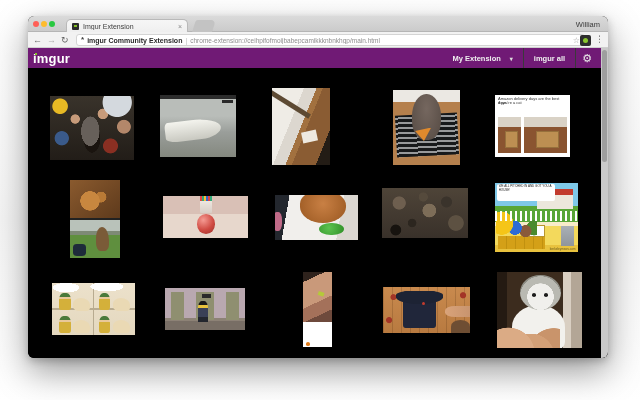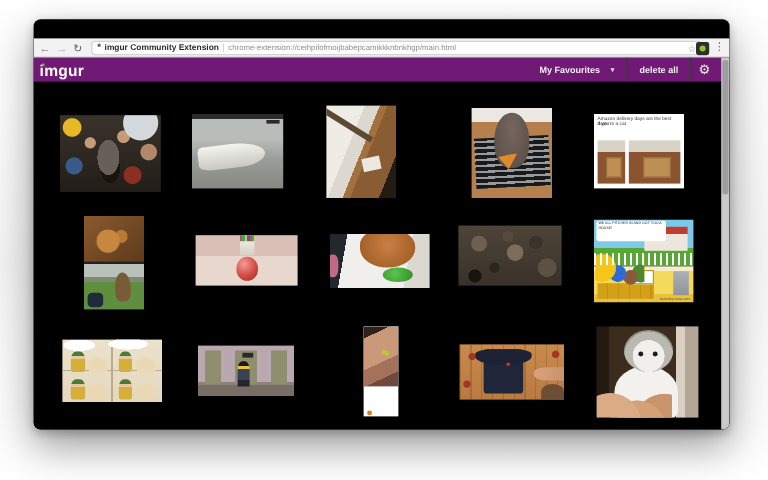--- a/index.html
+++ b/index.html
@@ -183,46 +183,58 @@
   .s-heldcat .fingers{left:0;bottom:-8%;width:74%;height:38%;background:
     radial-gradient(circle at 18% 100%,#dbab85 0 44%,transparent 45%),
     radial-gradient(circle at 54% 112%,#d3a077 0 50%,transparent 51%),
     radial-gradient(circle at 90% 100%,#c9946b 0 40%,transparent 41%);}
 </style>
 </head>
 <body>
 
 <div class="window">
 
+  <div class="tabstrip">
+    <div class="tl close"></div>
+    <div class="tl min"></div>
+    <div class="tl zoom"></div>
+    <div class="tab">
+      <span class="favicon"></span>
+      <span class="tabtitle">Imgur Extension</span>
+      <span class="tabclose">×</span>
+    </div>
+    <div class="newtab"></div>
+    <span class="profile">William</span>
+  </div>
 
   <div class="toolbar">
     <span class="navbtn nav-back">←</span>
     <span class="navbtn nav-fwd">→</span>
     <span class="navbtn nav-reload">↻</span>
     <div class="omnibox">
       <span class="ext-asterisk">*</span>
       <span class="url-primary">imgur Community Extension</span>
       <span class="url-sep">|</span>
       <span class="url-secondary">chrome-extension://ceihpifofmoijbabepcamikkknbnkhgp/main.html</span>
       <span class="omni-star">☆</span>
     </div>
     <div class="extbtn"></div>
     <span class="menubtn">⋮</span>
   </div>
 
   <div class="pageheader">
     <div class="logo">imgur</div>
     <div class="hdr-right">
       <div class="hbtn">
-        <span>My Favourites</span>
+        <span>My Extension</span>
         <span class="hcaret">▾</span>
       </div>
       <div class="hsep"></div>
       <div class="hbtn">
-        <span>delete all</span>
+        <span>imgur all</span>
       </div>
       <div class="hsep"></div>
       <div class="hgear">
         <span>⚙</span>
       </div>
     </div>
   </div>
 
   <div class="content">
 

